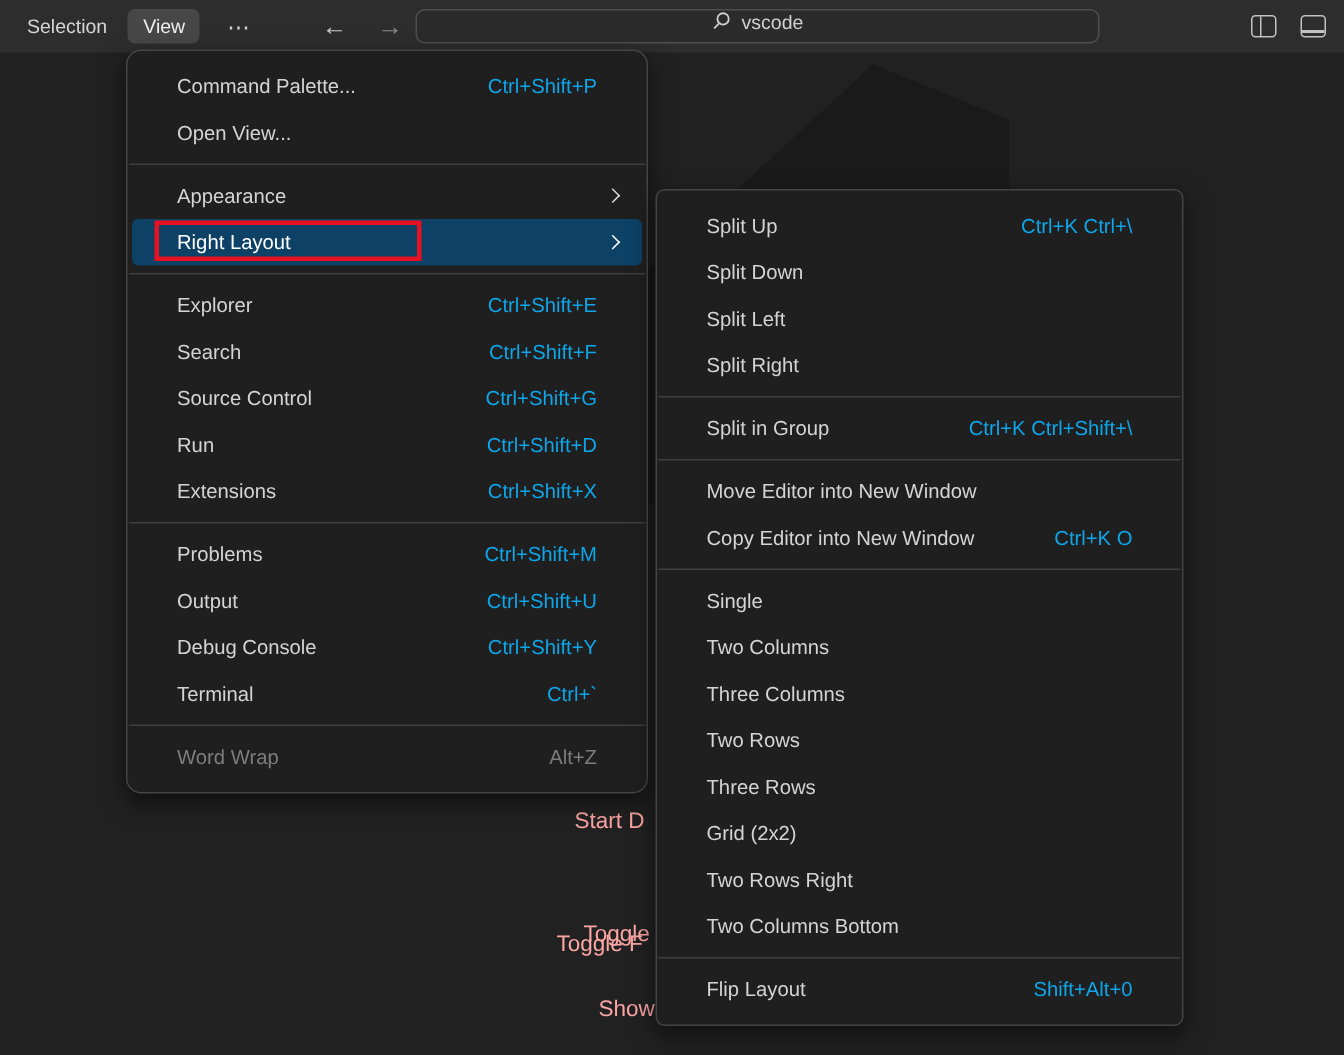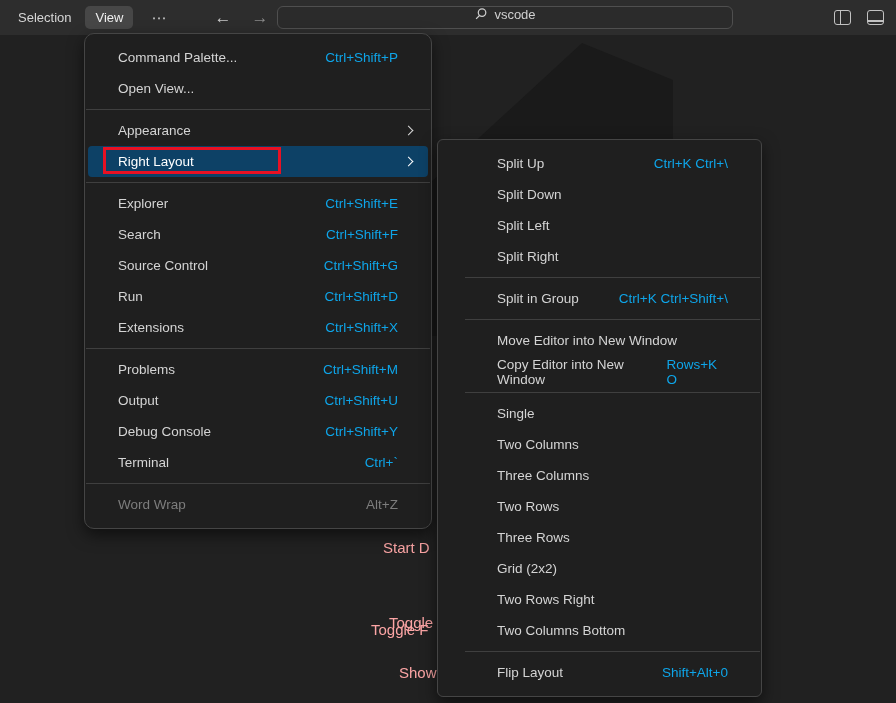--- a/index.html
+++ b/index.html
@@ -54,21 +54,21 @@
     position:absolute;
     background:#1f1f1f;
     border:1px solid #454545;
     border-radius:6px;
     padding:8px 0;
     box-sizing:border-box;
     font-size:13.5px;color:#d4d4d4;
     box-shadow:0 6px 16px rgba(0,0,0,.55);
   }
   .view-menu{left:84px;top:33px;width:348px;z-index:20;border-radius:10px;}
-  .sub-menu{left:437px;top:139px;width:325px;z-index:21;padding-left:26px;}
+  .sub-menu{left:437px;top:126px;width:352px;z-index:21;}
   .menu-row{
     height:31px;margin:0 3px;border-radius:4px;
     display:flex;align-items:center;
     padding:0 30px;position:relative;box-sizing:border-box;
   }
   .menu-row .shortcut{margin-left:auto;color:#0ea5e9;}
   .menu-row.highlighted{background:var(--hl,#0d4166);color:#ffffff;}
   .menu-row.disabled{color:#7d7d7d;}
   .menu-row.disabled .shortcut{color:#7d7d7d;}
   .menu-sep{height:1px;background:#3f3f3f;margin:5px 1px;}
@@ -193,21 +193,21 @@
     <div class="menu-row">
       <span>Split in Group</span>
       <span class="shortcut">Ctrl+K Ctrl+Shift+\</span>
     </div>
     <div class="menu-sep"></div>
     <div class="menu-row">
       <span>Move Editor into New Window</span>
     </div>
     <div class="menu-row">
       <span>Copy Editor into New Window</span>
-      <span class="shortcut">Rows+K O</span>
+      <span class="shortcut">Ctrl+K O</span>
     </div>
     <div class="menu-sep"></div>
     <div class="menu-row">
       <span>Single</span>
     </div>
     <div class="menu-row">
       <span>Two Columns</span>
     </div>
     <div class="menu-row">
       <span>Three Columns</span>

